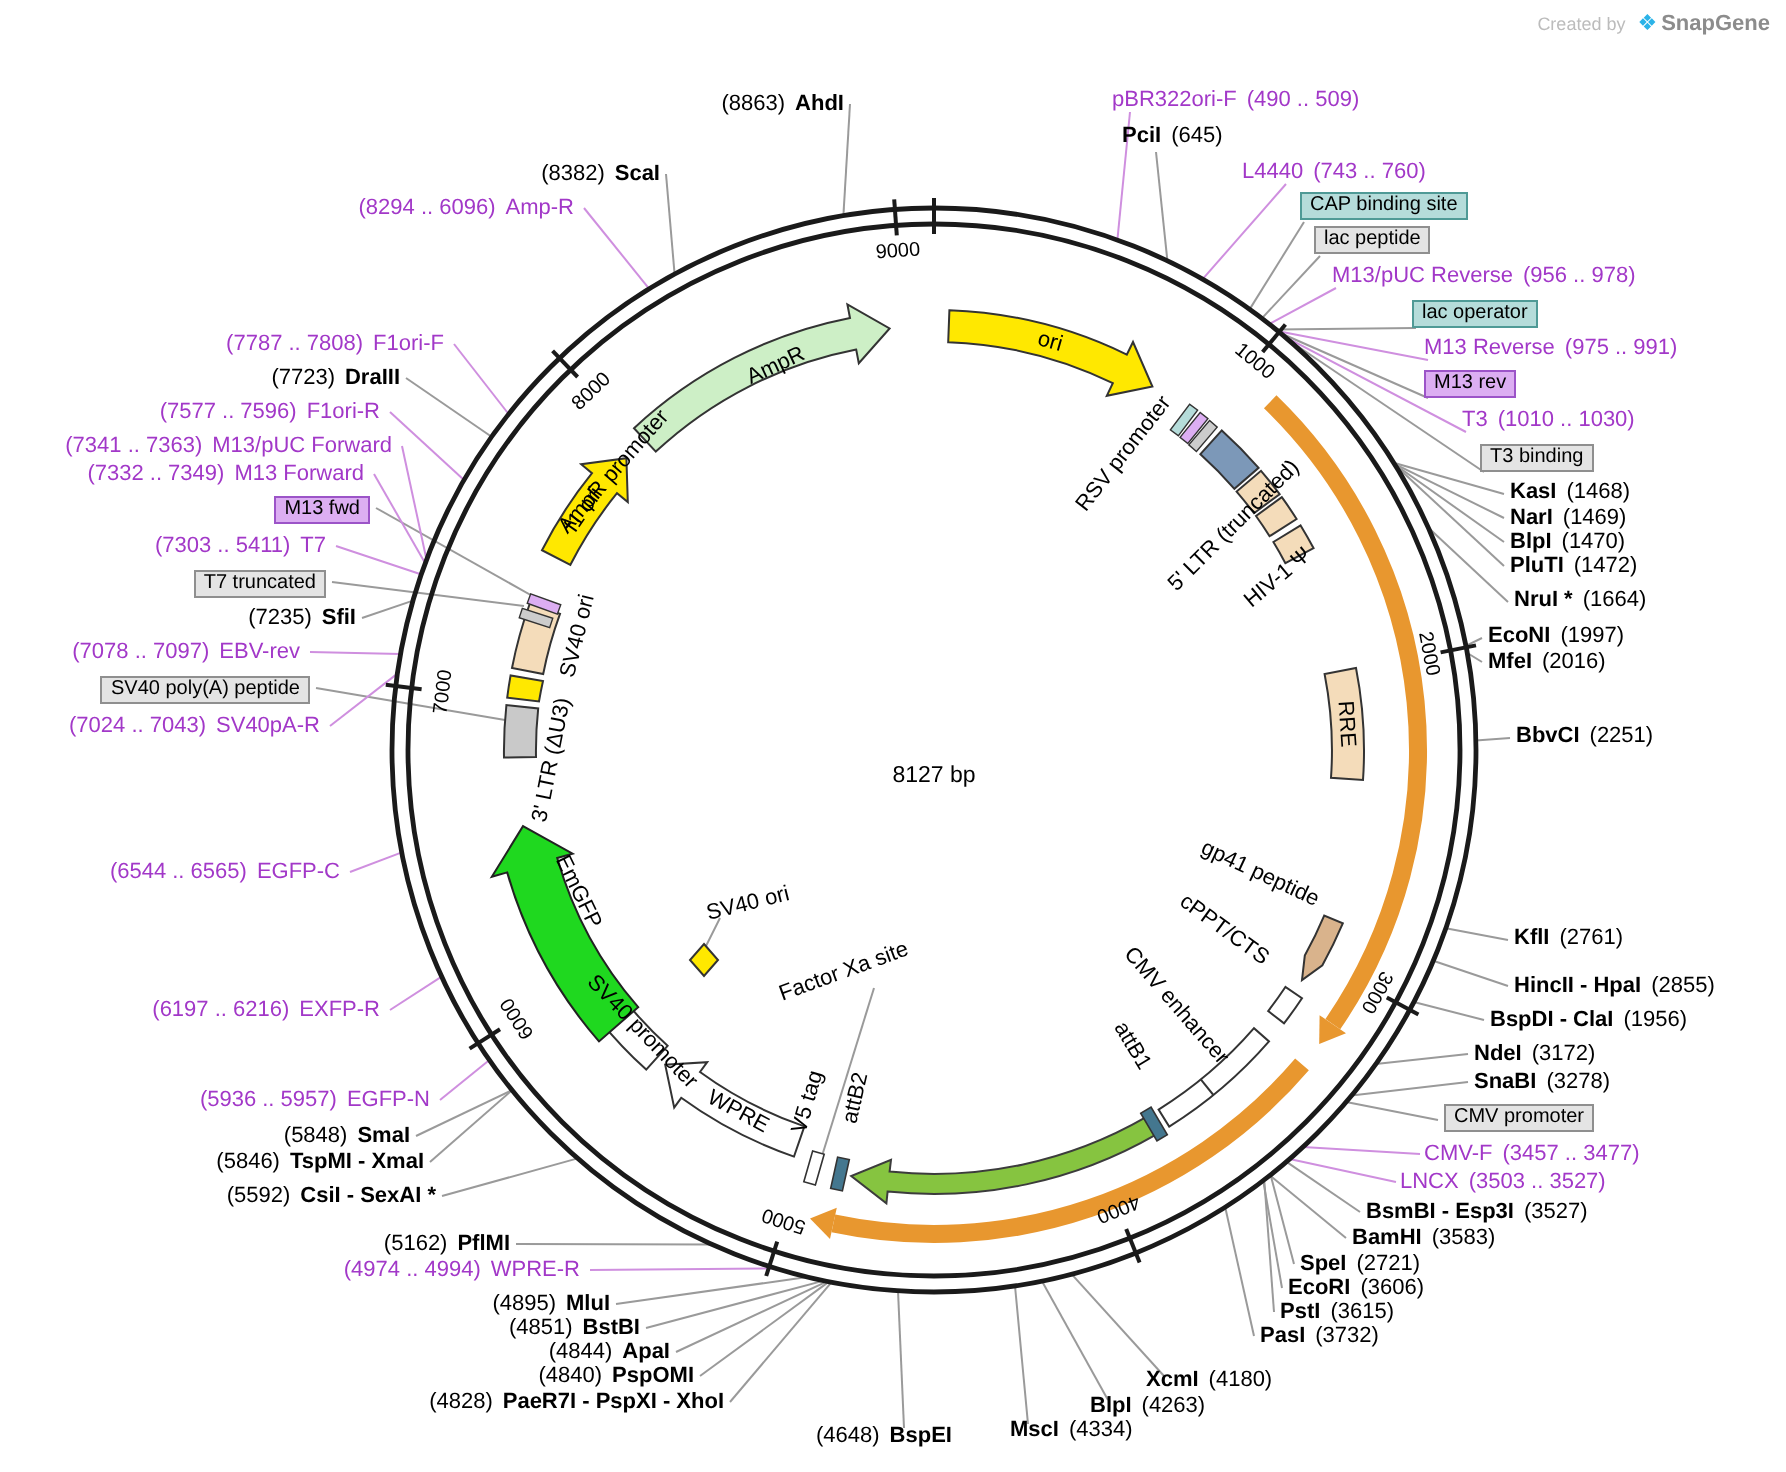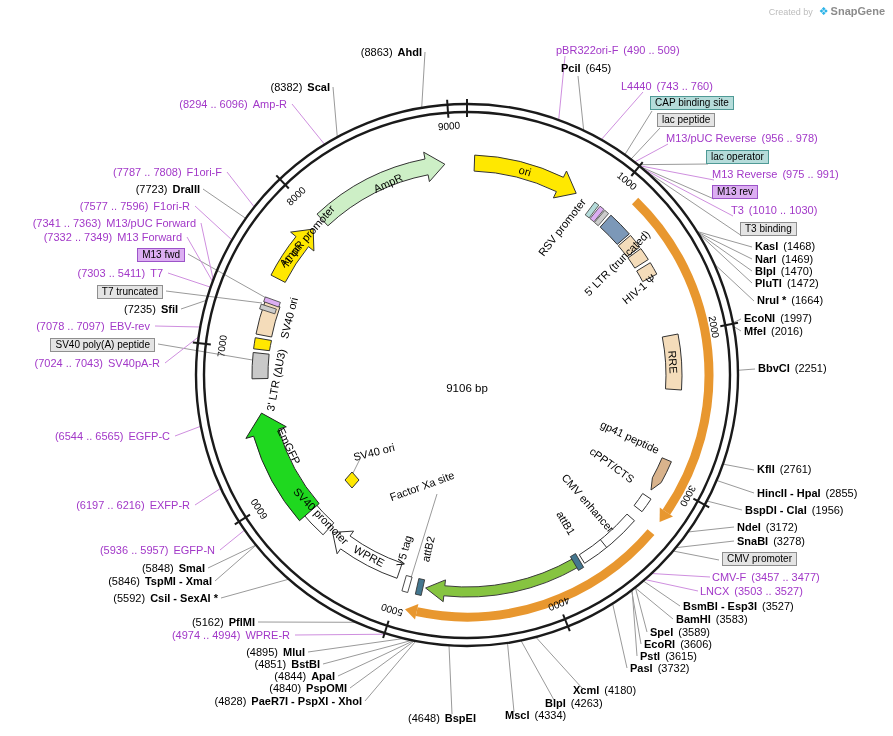--- a/index.html
+++ b/index.html
@@ -195,21 +195,21 @@
         </g>
   </g>
 
   <polygon points="352,472 359,480 352,488 345,480" fill="#ffe800" stroke="#333" stroke-width="1"></polygon>
 </svg>
 
 <div class="wm">
   <span>Created by</span><span class="dia">❖</span><span class="brand">SnapGene</span>
 </div>
 
-<div class="bp" style="left:467px;top:388px">9106 bp</div>
+<div class="bp" style="left:467px;top:388px">8127 bp</div>
 
 <div class="rot tickn" style="left:627px;top:181px;transform:translate(-50%,-50%) rotate(39.5deg)">1000</div>
 <div class="rot tickn" style="left:714px;top:327px;transform:translate(-50%,-50%) rotate(79.1deg)">2000</div>
 <div class="rot tickn" style="left:688px;top:496px;transform:translate(-50%,-50%) rotate(118.6deg)">3000</div>
 <div class="rot tickn" style="left:559px;top:604px;transform:translate(-50%,-50%) rotate(158.2deg)">4000</div>
 <div class="rot tickn" style="left:392px;top:610px;transform:translate(-50%,-50%) rotate(197.7deg)">5000</div>
 <div class="rot tickn" style="left:259px;top:509px;transform:translate(-50%,-50%) rotate(237.2deg)">6000</div>
 <div class="rot tickn" style="left:222px;top:346px;transform:translate(-50%,-50%) rotate(276.8deg)">7000</div>
 <div class="rot tickn" style="left:296px;top:196px;transform:translate(-50%,-50%) rotate(316.3deg)">8000</div>
 <div class="rot tickn" style="left:449px;top:126px;transform:translate(-50%,-50%) rotate(355.9deg)">9000</div>
@@ -246,21 +246,21 @@
 <div class="lab" style="left:744px;top:312px"><span class="nm">EcoNI</span><span class="ps">(1997)</span></div>
 <div class="lab" style="left:744px;top:325px"><span class="nm">MfeI</span><span class="ps">(2016)</span></div>
 <div class="lab" style="left:758px;top:362px"><span class="nm">BbvCI</span><span class="ps">(2251)</span></div>
 <div class="lab" style="left:757px;top:463px"><span class="nm">KflI</span><span class="ps">(2761)</span></div>
 <div class="lab" style="left:757px;top:487px"><span class="nm">HincII - HpaI</span><span class="ps">(2855)</span></div>
 <div class="lab" style="left:745px;top:504px"><span class="nm">BspDI - ClaI</span><span class="ps">(1956)</span></div>
 <div class="lab" style="left:737px;top:521px"><span class="nm">NdeI</span><span class="ps">(3172)</span></div>
 <div class="lab" style="left:737px;top:535px"><span class="nm">SnaBI</span><span class="ps">(3278)</span></div>
 <div class="lab" style="left:683px;top:600px"><span class="nm">BsmBI - Esp3I</span><span class="ps">(3527)</span></div>
 <div class="lab" style="left:676px;top:613px"><span class="nm">BamHI</span><span class="ps">(3583)</span></div>
-<div class="lab" style="left:650px;top:626px"><span class="nm">SpeI</span><span class="ps">(3589)</span></div>
+<div class="lab" style="left:650px;top:626px"><span class="nm">SpeI</span><span class="ps">(2721)</span></div>
 <div class="lab" style="left:644px;top:638px"><span class="nm">EcoRI</span><span class="ps">(3606)</span></div>
 <div class="lab" style="left:640px;top:650px"><span class="nm">PstI</span><span class="ps">(3615)</span></div>
 <div class="lab" style="left:630px;top:662px"><span class="nm">PasI</span><span class="ps">(3732)</span></div>
 <div class="lab" style="left:573px;top:684px"><span class="nm">XcmI</span><span class="ps">(4180)</span></div>
 <div class="lab" style="left:545px;top:697px"><span class="nm">BlpI</span><span class="ps">(4263)</span></div>
 <div class="lab" style="left:505px;top:709px"><span class="nm">MscI</span><span class="ps">(4334)</span></div>
 
 <div class="lab" style="left:408px;top:712px"><span class="ps">(4648)</span><span class="nm">BspEI</span></div>
 <div class="lab" style="right:531px;top:695px"><span class="ps">(4828)</span><span class="nm">PaeR7I - PspXI - XhoI</span></div>
 <div class="lab" style="right:546px;top:682px"><span class="ps">(4840)</span><span class="nm">PspOMI</span></div>

